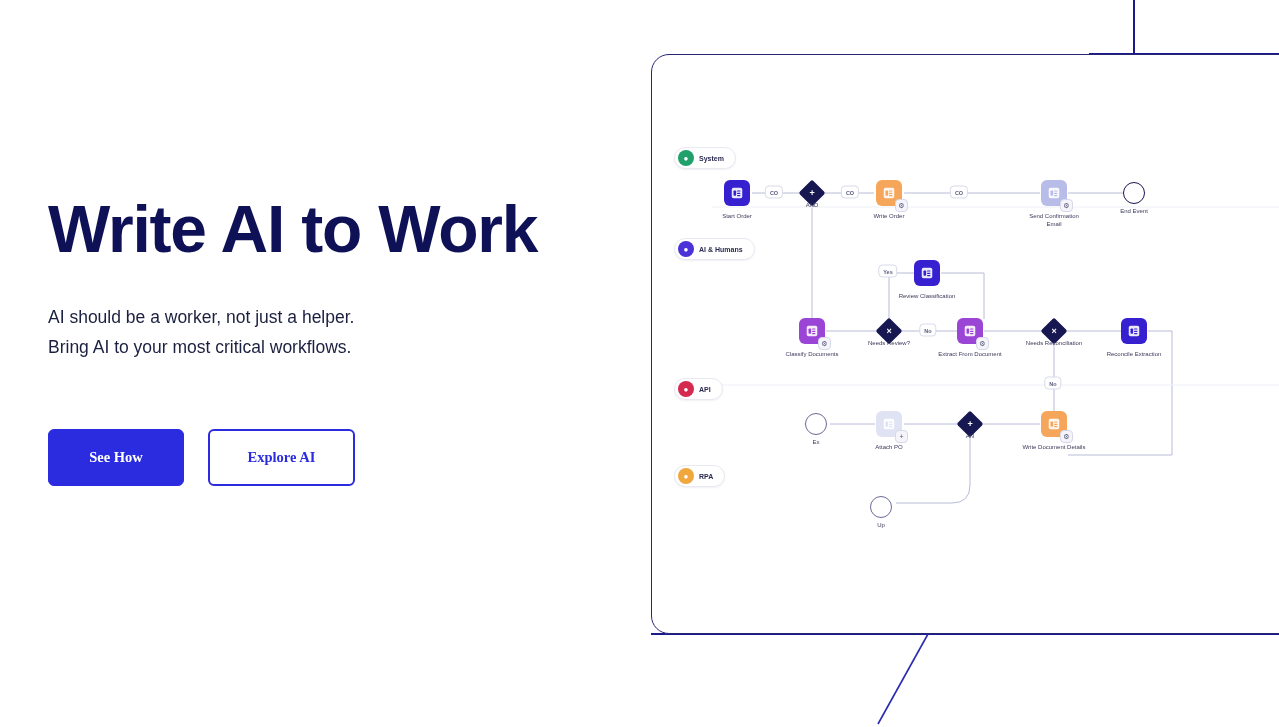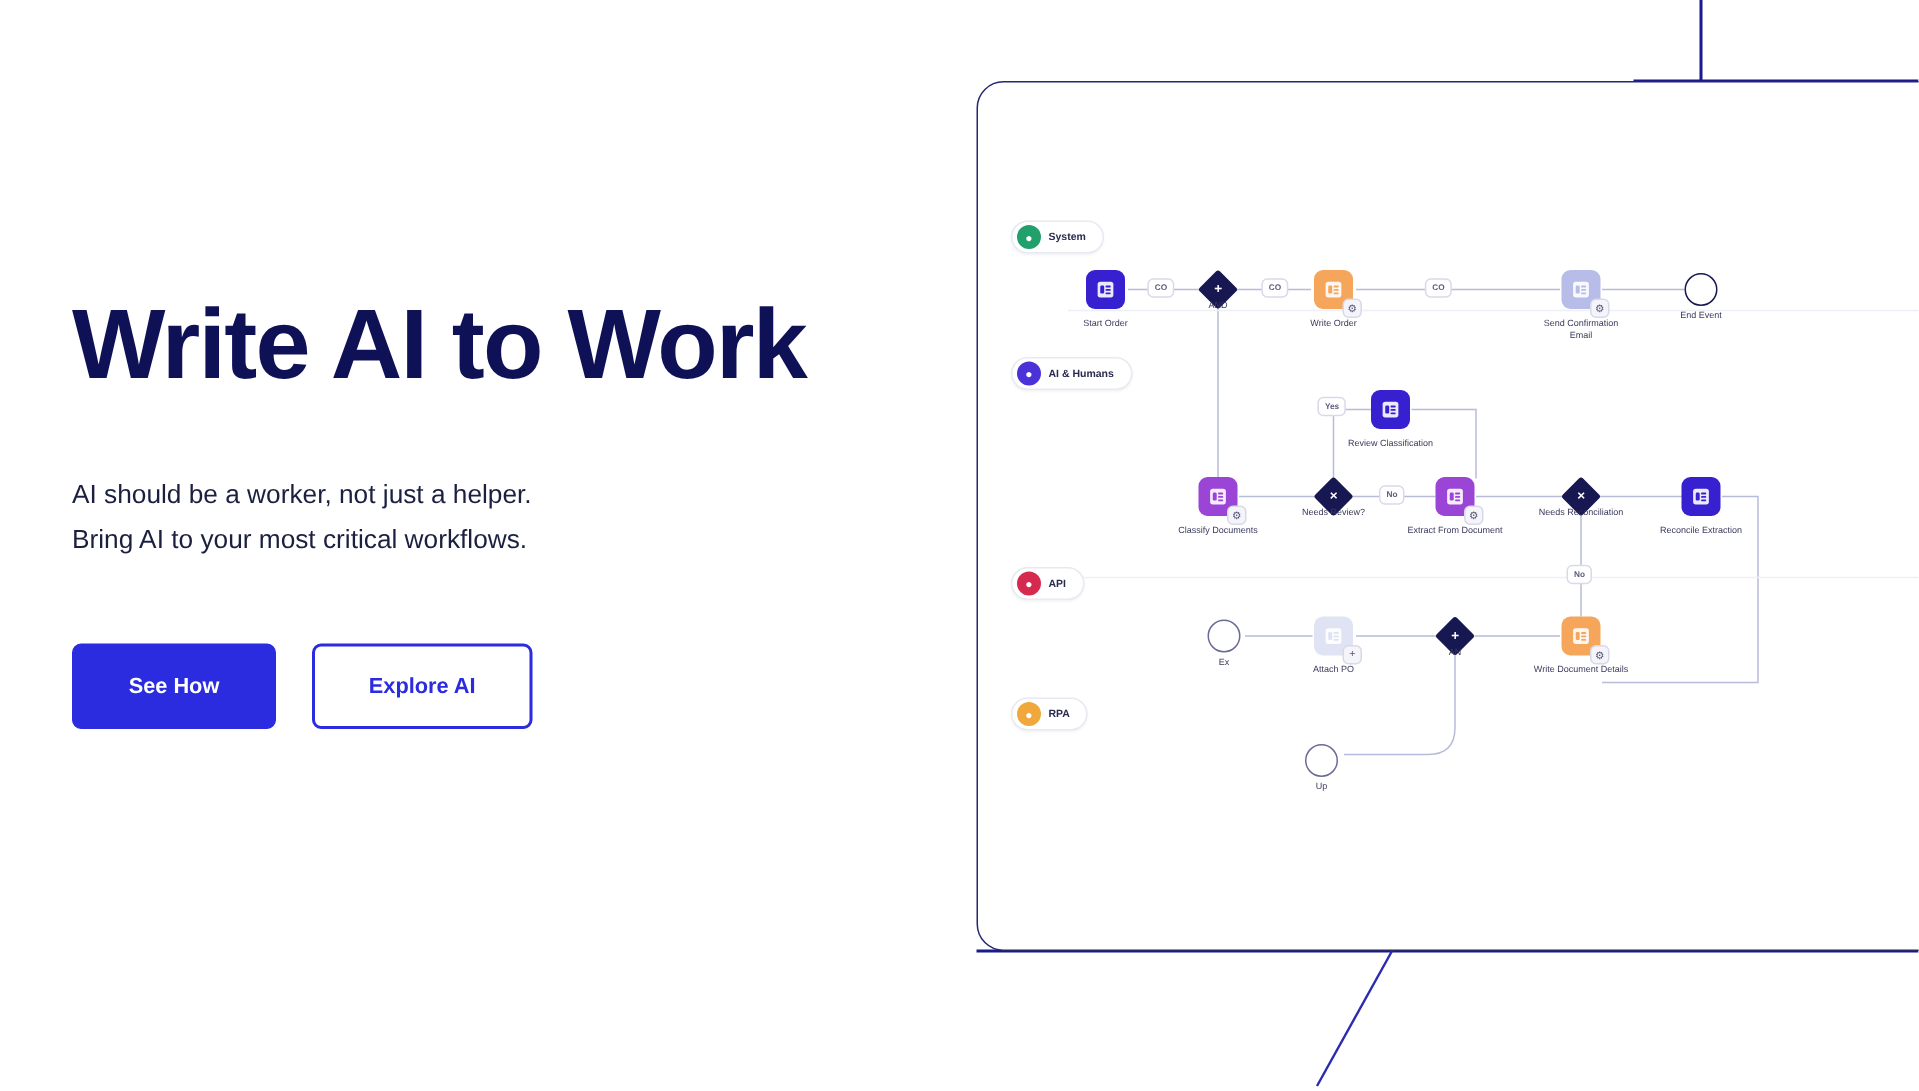--- a/index.html
+++ b/index.html
@@ -22,30 +22,30 @@
     pointer-events: none;
   }
 
   
   #hero { position: absolute; left: 48px; top: 196px; width: 560px; }
   #headline {
     font-size: 66px; line-height: 1.0; font-weight: 700;
     color: #0f1157; letter-spacing: -1.2px; white-space: nowrap;
   }
   #subtitle {
-    margin-top: 52px; font-size: 17.5px; line-height: 1.72;
+    margin-top: 40px; font-size: 17.5px; line-height: 1.72;
     color: #1b2040; font-weight: 400;
   }
   #subtitle .sub-line { display: block; }
 
   #cta-row { position: absolute; left: 48px; top: 429px; display: flex; gap: 24px; }
   .btn {
     height: 57px; border-radius: 6px; display: flex; align-items: center;
     justify-content: center; font-size: 14.5px; font-weight: 700;
-    cursor: pointer; user-select: none;
+    cursor: pointer; user-select: none; font-family: Liberation Serif, serif;
   }
   #btn-primary {
     width: 136px; background: #2b2be0; color: #ffffff; border: 1.5px solid #2b2be0;
   }
   #btn-secondary {
     width: 147px; background: #ffffff; color: #2b2be0; border: 2px solid #2b2be0;
   }
 
   
   #diagram-card {

